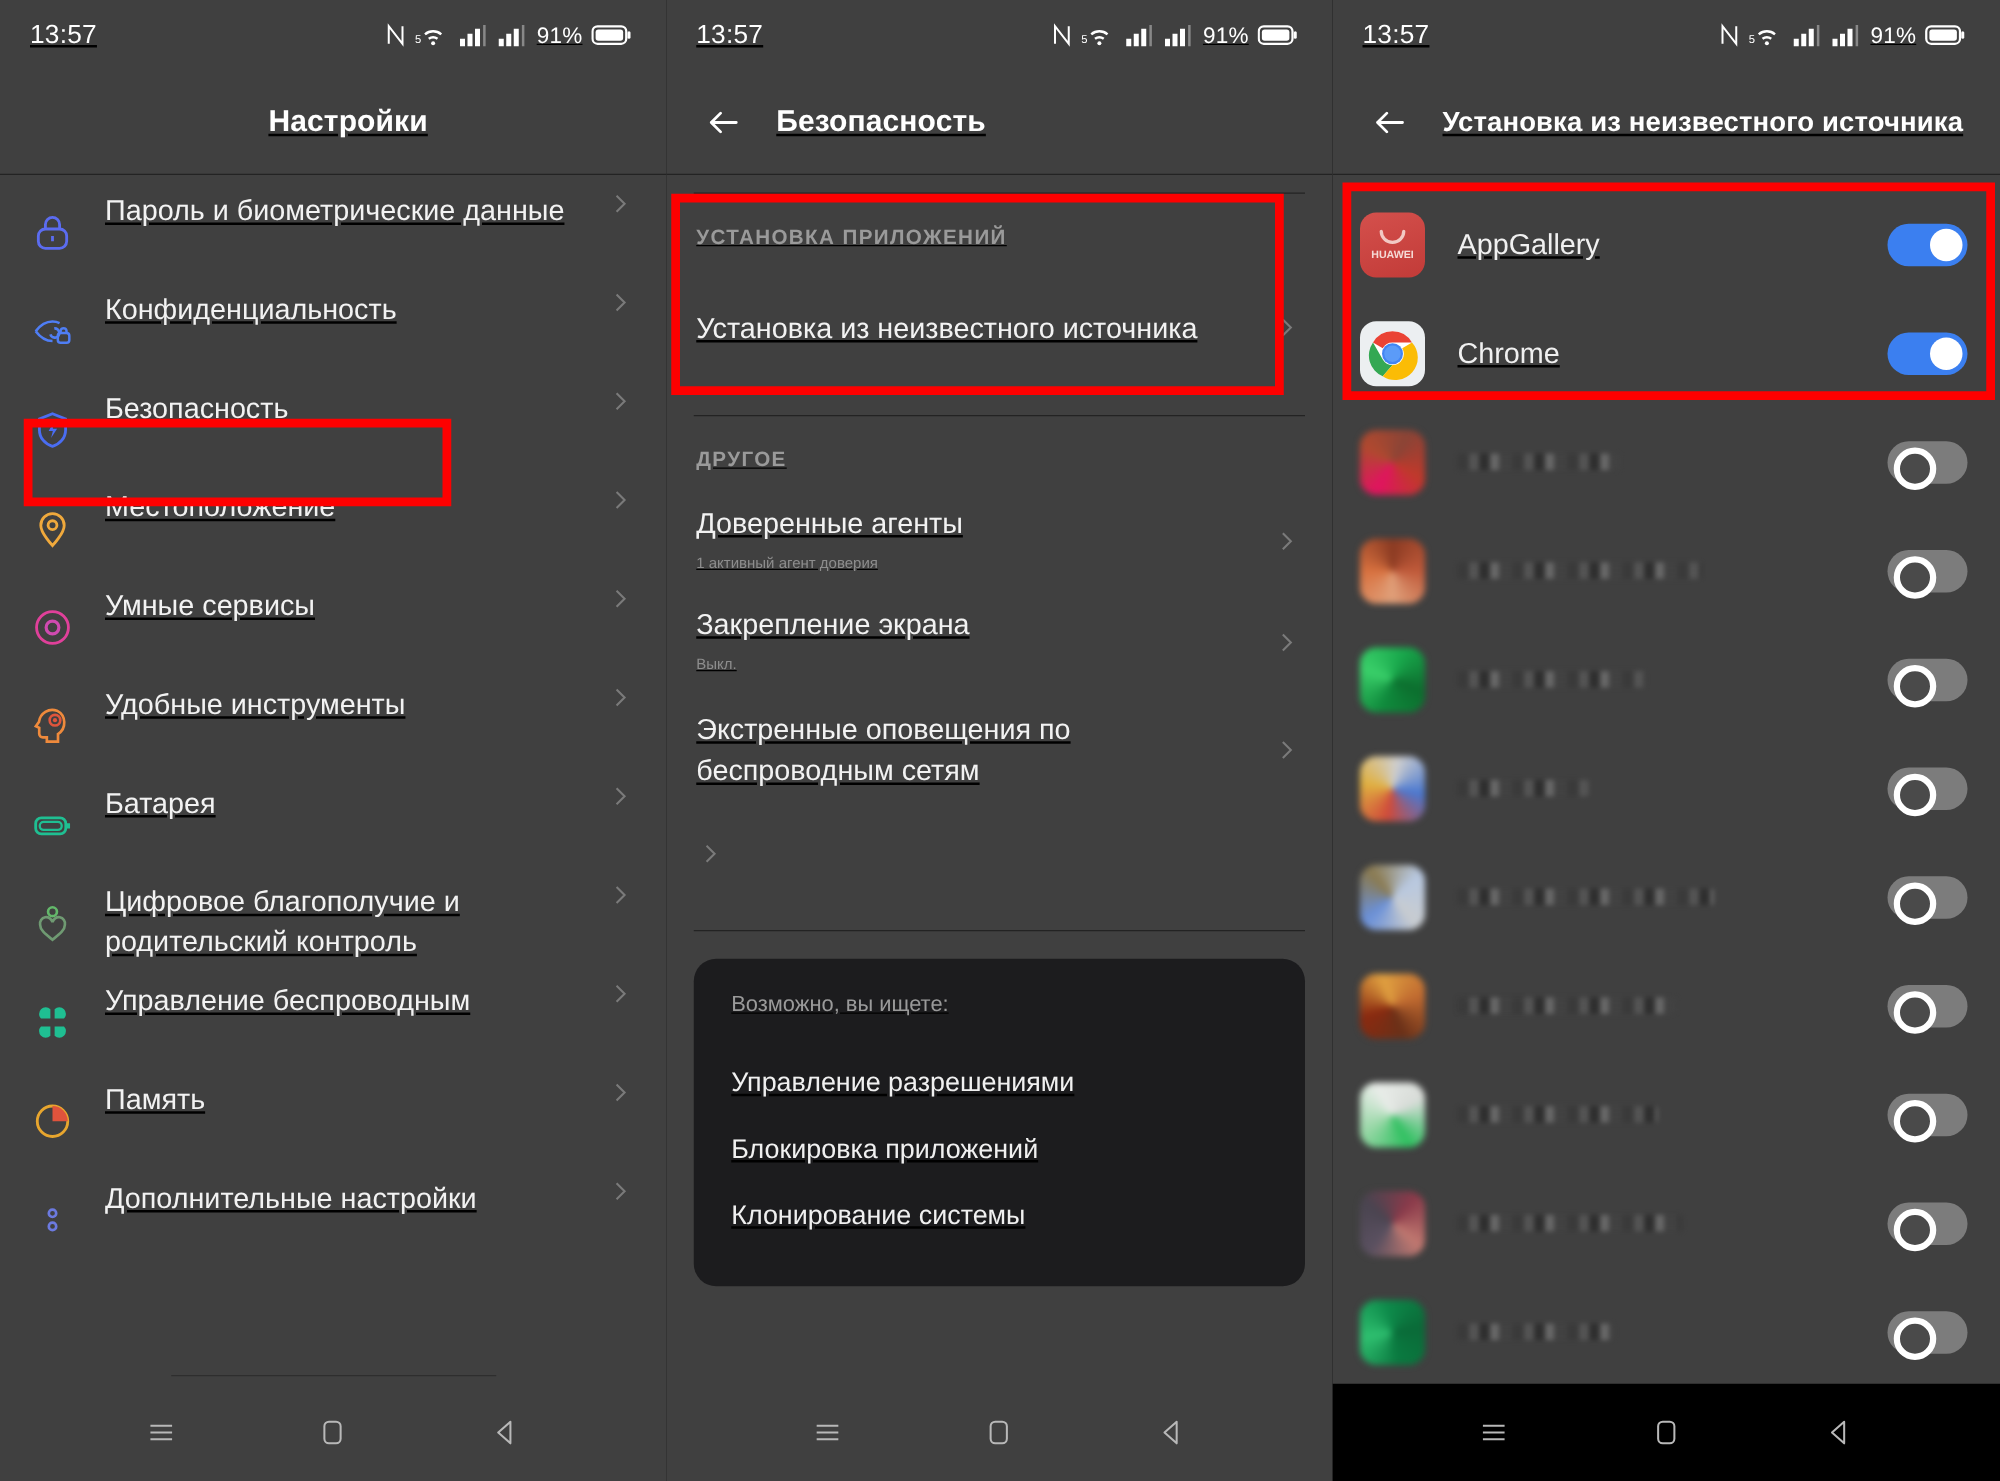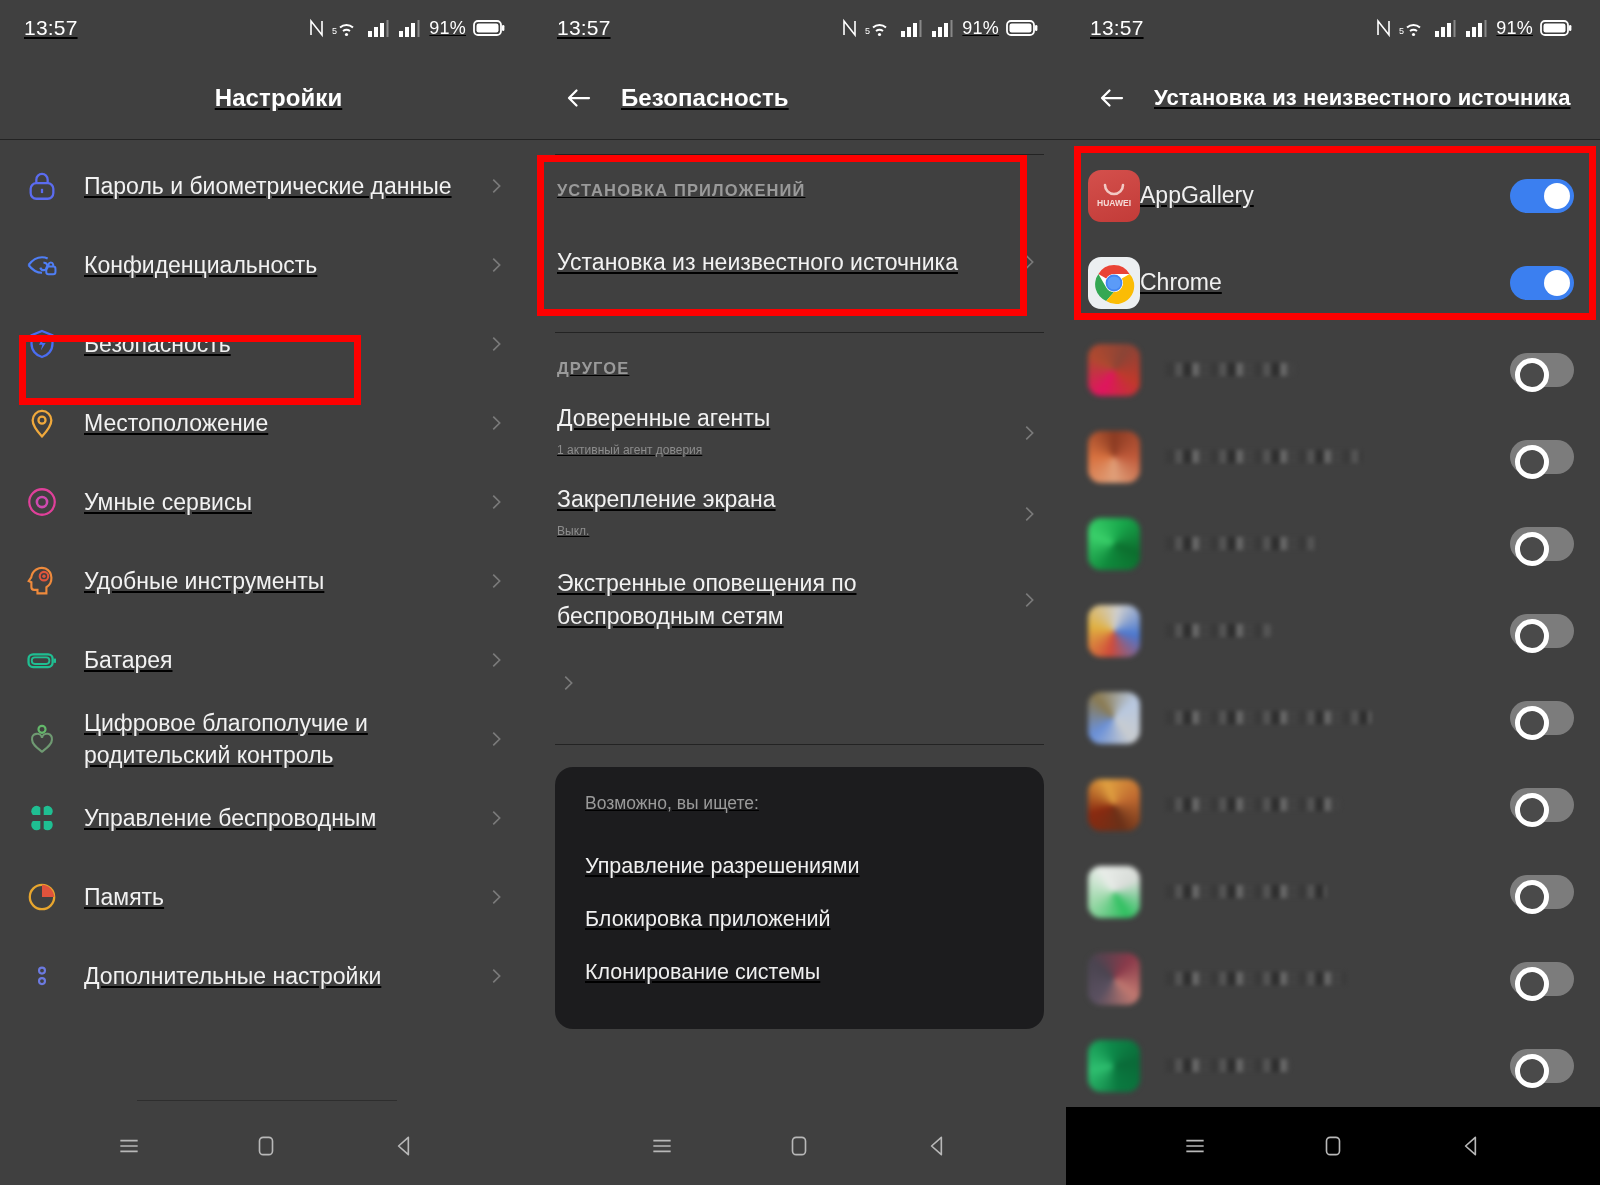--- a/index.html
+++ b/index.html
@@ -35,21 +35,21 @@
     width: 56px; height: 56px; display: flex; align-items: center;
     justify-content: center; margin-left: 18px; flex: 0 0 auto;
   }
   .apptitle { color: #fff; font-size: 24px; font-weight: 700; letter-spacing: .1px; }
   .apptitle.small { font-size: 22px; }
   .appbar .t-wrap { margin-left: 14px; }
 
   
   .list1 { padding-top: 6px; }
   .row1 {
-    display: flex; align-items: center; min-height: 79px;
+    display: flex; min-height: 79px;
     padding: 6px 26px 6px 0;
   }
   .row1 .icowrap {
     width: 84px; flex: 0 0 84px; display: flex;
     align-items: center; justify-content: center;
   }
   .row1 .label {
     flex: 1 1 auto; color: #f2f2f2; font-size: 23px;
     line-height: 32px; padding-right: 18px;
   }
@@ -78,21 +78,21 @@
 
   
   .row3 {
     display: flex; align-items: center; height: 87px;
     padding: 0 26px 0 22px;
   }
   .appicon {
     width: 52px; height: 52px; flex: 0 0 52px; border-radius: 13px;
     overflow: hidden; position: relative;
   }
-  .row3 .aname { flex: 1 1 auto; color: #f0f0f0; font-size: 23px; }
+  .row3 .aname { flex: 1 1 auto; color: #f0f0f0; font-size: 23px; padding-left: 26px; }
   .toggle {
     width: 64px; height: 34px; border-radius: 17px; flex: 0 0 64px;
     position: relative;
   }
   .toggle.on { background: #3b7ff0; }
   .toggle.on::after {
     content: ""; position: absolute; right: 4px; top: 4px;
     width: 26px; height: 26px; border-radius: 50%; background: #fff;
   }
   .toggle.off { background: #7c7c7c; }

